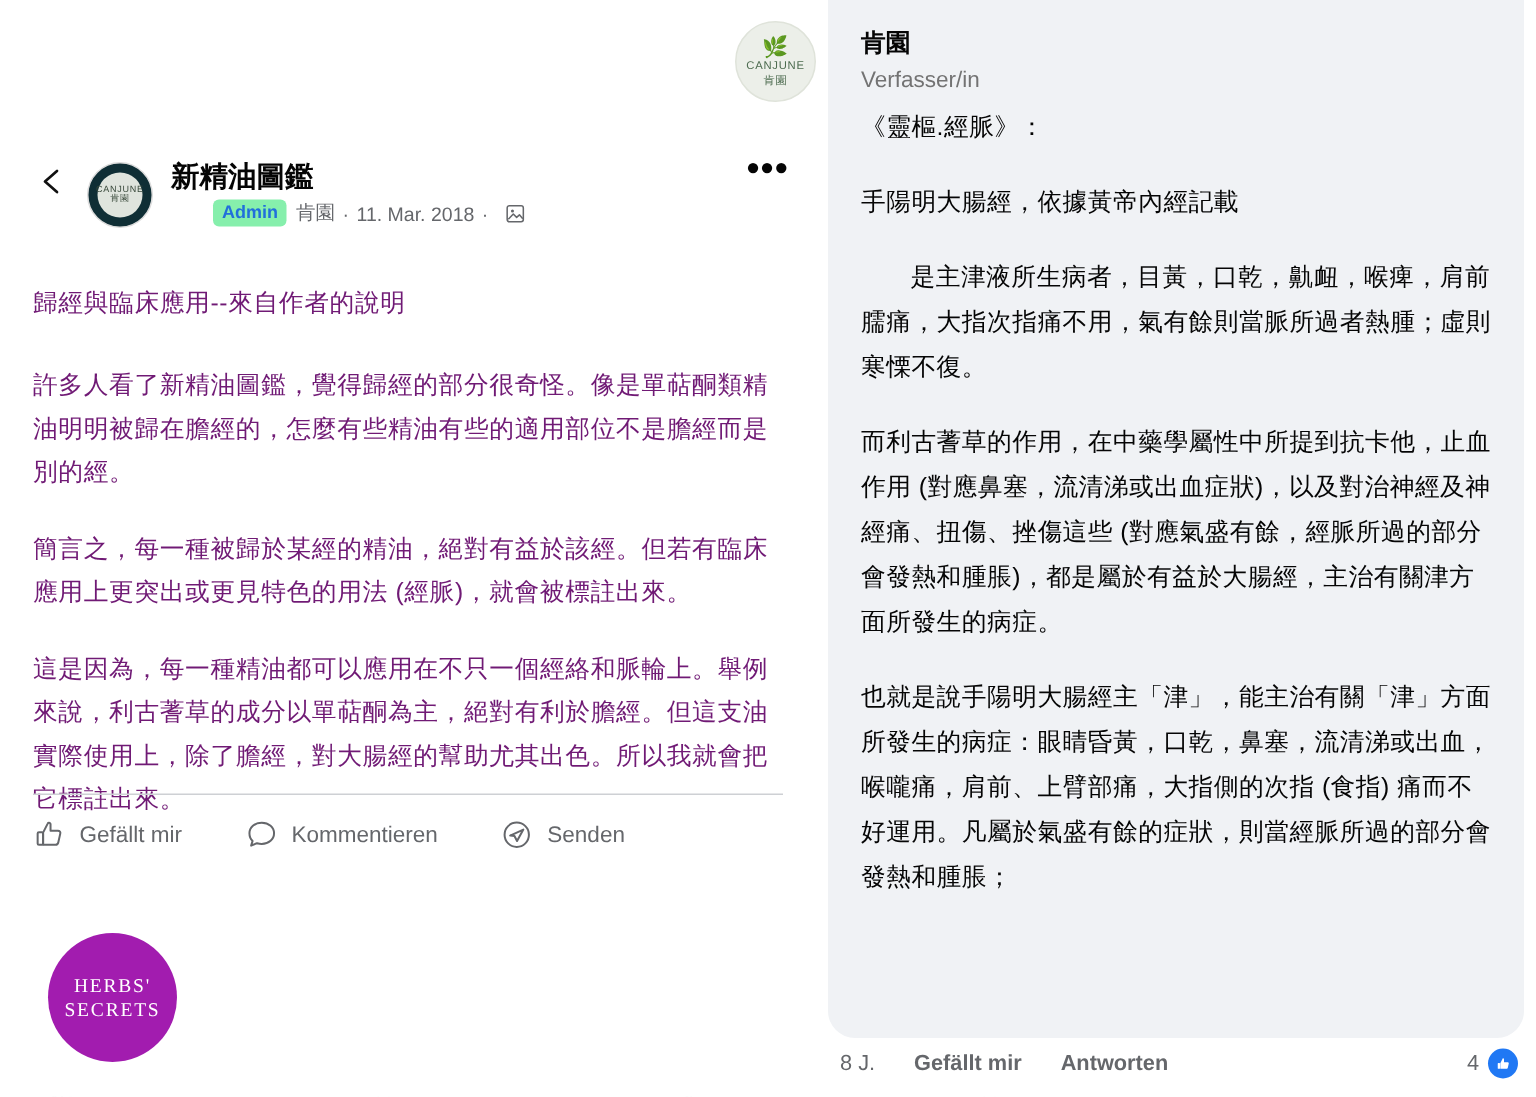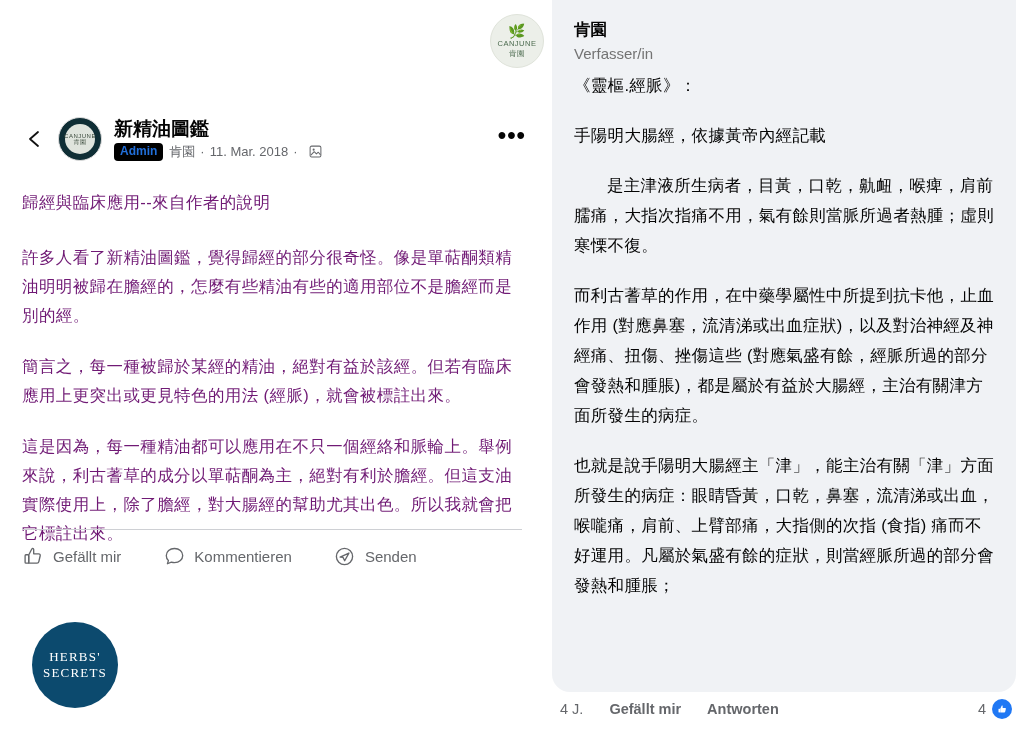--- a/index.html
+++ b/index.html
@@ -37,21 +37,20 @@
     left: 0; top: 0;
     width: 548px; height: 731px;
     background: #ffffff;
   }
   #post-header {
     position: absolute;
     left: 0; top: 108px;
     width: 548px;
     height: 62px;
     display: flex;
-    align-items: center;
     padding: 0 18px 0 22px;
   }
   #back-chevron {
     width: 26px; height: 26px;
     flex: 0 0 26px;
     display: flex; align-items: center; justify-content: center;
     color: #111;
     margin-right: 10px;
     cursor: pointer;
   }
@@ -90,28 +89,29 @@
   }
   #meta-row {
     display: flex;
     align-items: center;
     margin-top: 3px;
     font-size: 13px;
     color: #65676b;
     white-space: nowrap;
   }
   #admin-badge {
-    background: #000000;
+    background: #86efac;
     color: #216fdb;
     font-size: 12px;
     font-weight: bold;
     border-radius: 4px;
     padding: 1px 6px 2px;
     margin-right: 6px;
     line-height: 15px;
+    margin-left: 28px;
   }
   .meta-sep { margin: 0 5px; }
   #globe-icon {
     display: inline-flex;
     width: 14px; height: 14px;
     margin-left: 6px;
     align-items: center; justify-content: center;
     color: #65676b;
   }
   #more-dots {
@@ -169,21 +169,21 @@
     display: flex; align-items: center; justify-content: center;
   }
   .action-btn svg { display: block; }
 
   
   #herbs-logo {
     position: absolute;
     left: 32px; top: 622px;
     width: 86px; height: 86px;
     border-radius: 50%;
-    background: #0c4a6e;
+    background: #a21caf;
     color: #ffffff;
     display: flex;
     flex-direction: column;
     align-items: center;
     justify-content: center;
     font-family: "Liberation Serif", serif;
     font-size: 13px;
     letter-spacing: 1.2px;
     line-height: 16px;
     text-align: center;
@@ -415,21 +415,21 @@
         <p>《靈樞.經脈》：</p>
         <p>手陽明大腸經，依據黃帝內經記載</p>
         <p class="indent">是主津液所生病者，目黃，口乾，鼽衄，喉痺，肩前臑痛，大指次指痛不用，氣有餘則當脈所過者熱腫；虛則寒慄不復。</p>
         <p>而利古蓍草的作用，在中藥學屬性中所提到抗卡他，止血作用 (對應鼻塞，流清涕或出血症狀)，以及對治神經及神經痛、扭傷、挫傷這些 (對應氣盛有餘，經脈所過的部分會發熱和腫脹)，都是屬於有益於大腸經，主治有關津方面所發生的病症。</p>
         <p>也就是說手陽明大腸經主「津」，能主治有關「津」方面所發生的病症：眼睛昏黃，口乾，鼻塞，流清涕或出血，喉嚨痛，肩前、上臂部痛，大指側的次指 (食指) 痛而不好運用。凡屬於氣盛有餘的症狀，則當經脈所過的部分會發熱和腫脹；</p>
       </div>
     </div>
   </div>
 
   <div id="comment-footer">
-    <span class="time">4 J.</span>
+    <span class="time">8 J.</span>
     <span class="fbtn">Gefällt mir</span>
     <span class="fbtn">Antworten</span>
     <span id="like-count-wrap">
       <span id="like-count">4</span>
       <span id="like-bubble">
         <svg width="11" height="11" viewBox="0 0 22 22" fill="#ffffff">
           <path d="M6.4 9.6 L9.4 3.6 C9.8 2.8 11.2 3 11.3 4 L11.3 8.2 L16.2 8.2 C17.2 8.2 17.9 9 17.7 9.9 L16.4 15.6 C16.2 16.4 15.5 17 14.7 17 L6.4 17 Z"></path>
           <rect x="3" y="9.4" width="3" height="7.6" rx="0.8"></rect>
         </svg>
       </span>

